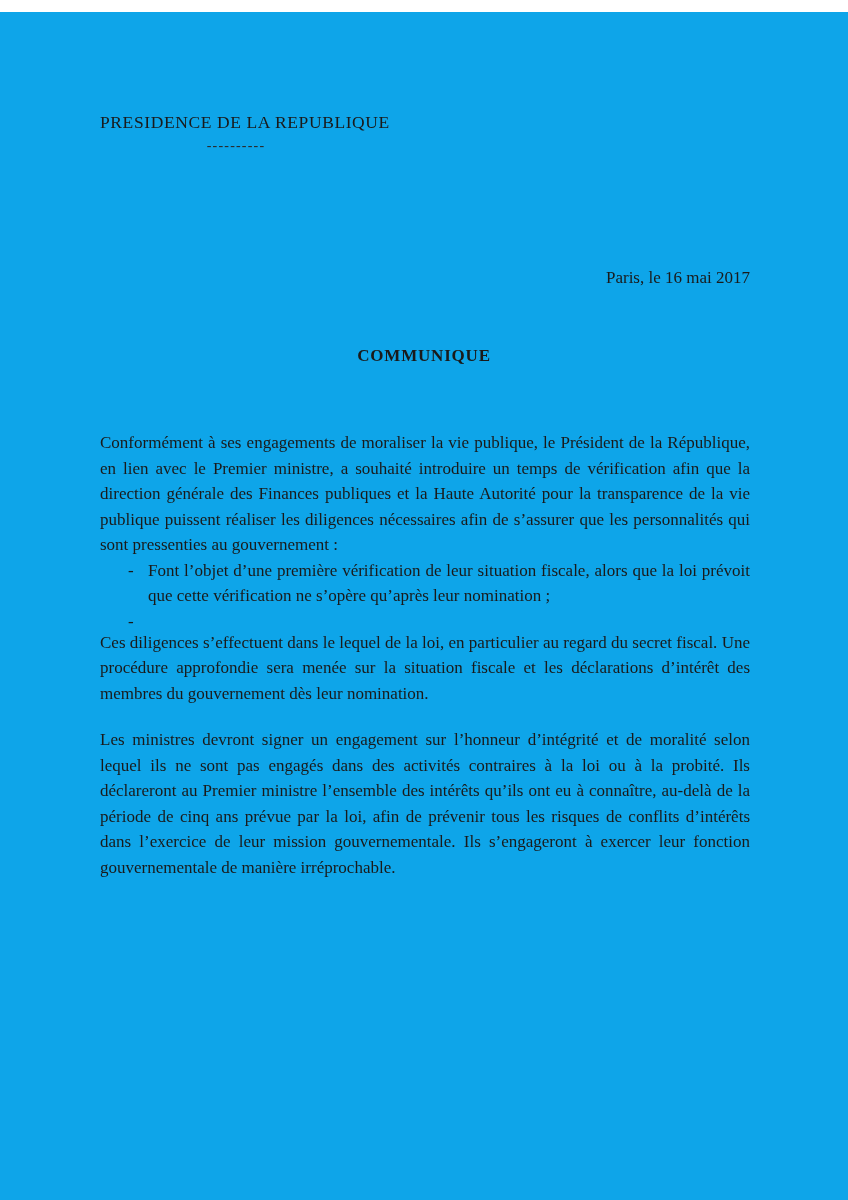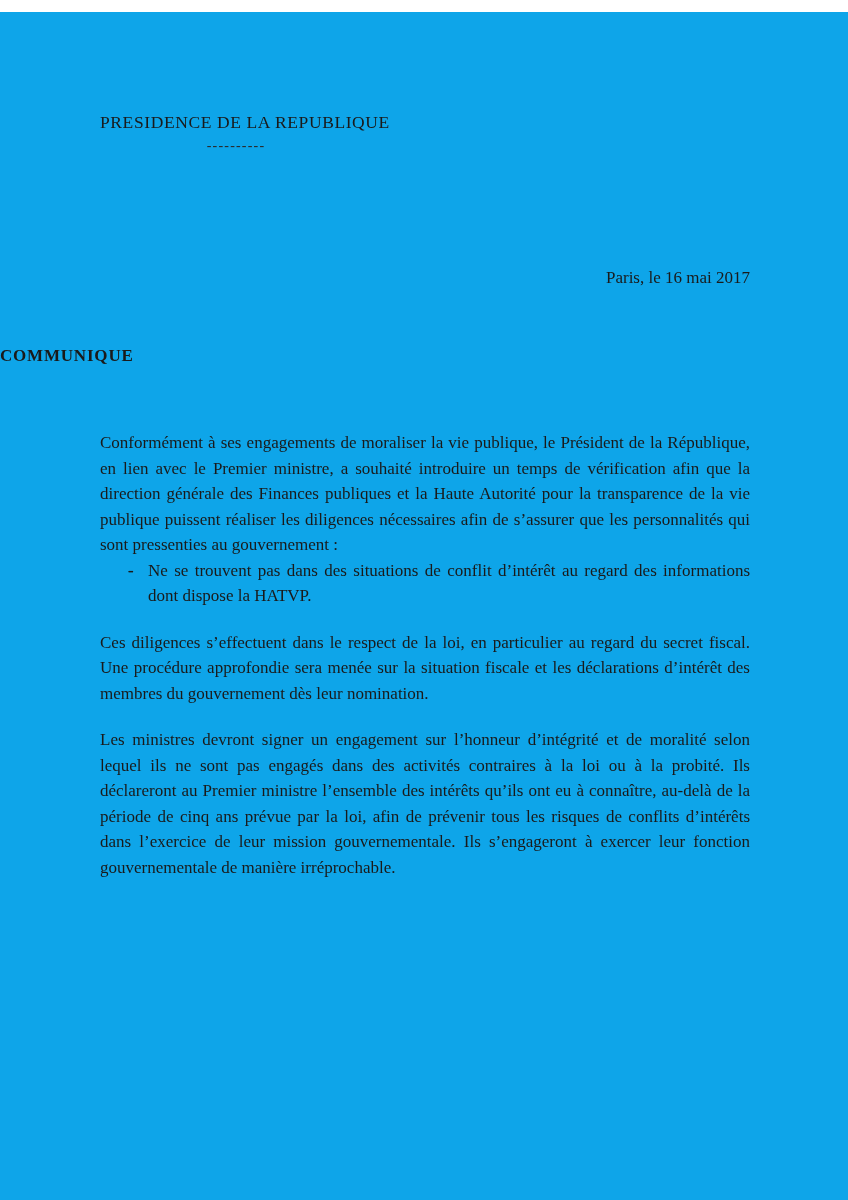--- a/index.html
+++ b/index.html
@@ -56,21 +56,21 @@
     white-space: nowrap;
     text-align: right;
   }
 
   
   .doc-title {
     position: absolute;
     left: 0;
     right: 0;
     top: 334px;
-    text-align: left;
+    text-align: center;
     font-size: 17px;
     font-weight: bold;
     letter-spacing: 0.8px;
   }
 
   
   .body-block {
     position: absolute;
     left: 100px;
     top: 418px;
@@ -121,26 +121,26 @@
   <div class="doc-title">COMMUNIQUE</div>
 
   <div class="body-block">
 
 
     <p class="para tight">Conformément à ses engagements de moraliser la vie publique, le Président de la République, en lien avec le Premier ministre, a souhaité introduire un temps de vérification afin que la direction générale des Finances publiques et la Haute Autorité pour la transparence de la vie publique puissent réaliser les diligences nécessaires afin de s’assurer que les personnalités qui sont pressenties au gouvernement :</p>
 
     <ul class="dash-list">
       <li>
         <span class="dash">-</span>
+        <span>Font l’objet d’une première vérification de leur situation fiscale, alors que la loi prévoit que cette vérification ne s’opère qu’après leur nomination ;</span>
       </li>
       <li>
         <span class="dash">-</span>
-        <span>Ne se trouvent pas dans des situations de conflit d’intérêt au regard des informations dont dispose la HATVP.</span>
       </li>
     </ul>
 
-    <p class="para">Ces diligences s’effectuent dans le respect de la loi, en particulier au regard du secret fiscal. Une procédure approfondie sera menée sur la situation fiscale et les déclarations d’intérêt des membres du gouvernement dès leur nomination.</p>
+    <p class="para">Ces diligences s’effectuent dans le lequel de la loi, en particulier au regard du secret fiscal. Une procédure approfondie sera menée sur la situation fiscale et les déclarations d’intérêt des membres du gouvernement dès leur nomination.</p>
 
     <p class="para">Les ministres devront signer un engagement sur l’honneur d’intégrité et de moralité selon lequel ils ne sont pas engagés dans des activités contraires à la loi ou à la probité. Ils déclareront au Premier ministre l’ensemble des intérêts qu’ils ont eu à connaître, au-delà de la période de cinq ans prévue par la loi, afin de prévenir tous les risques de conflits d’intérêts dans l’exercice de leur mission gouvernementale. Ils s’engageront à exercer leur fonction gouvernementale de manière irréprochable.</p>
 
   </div>
 
 </div>
 
 </body></html>

